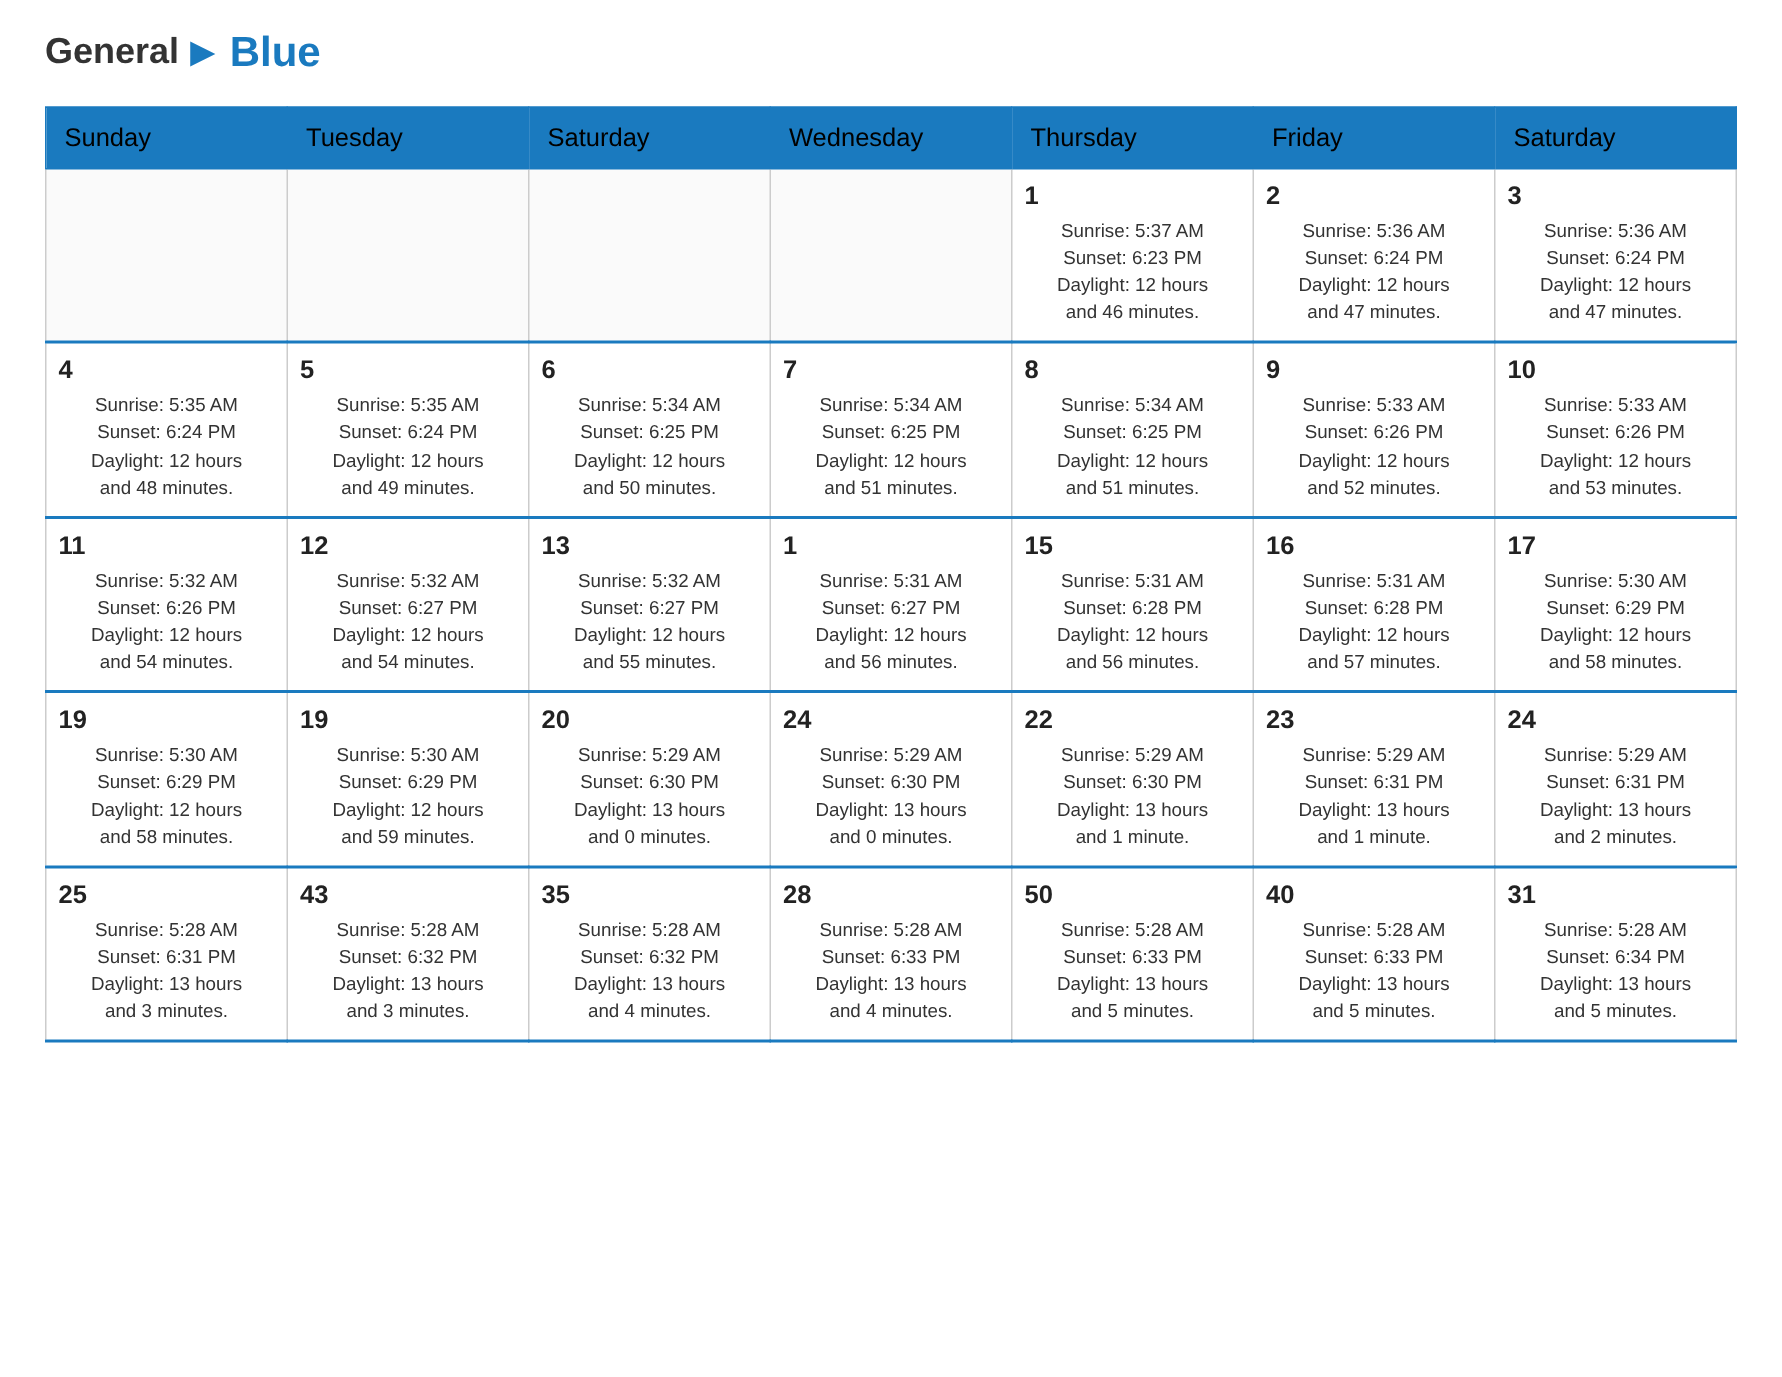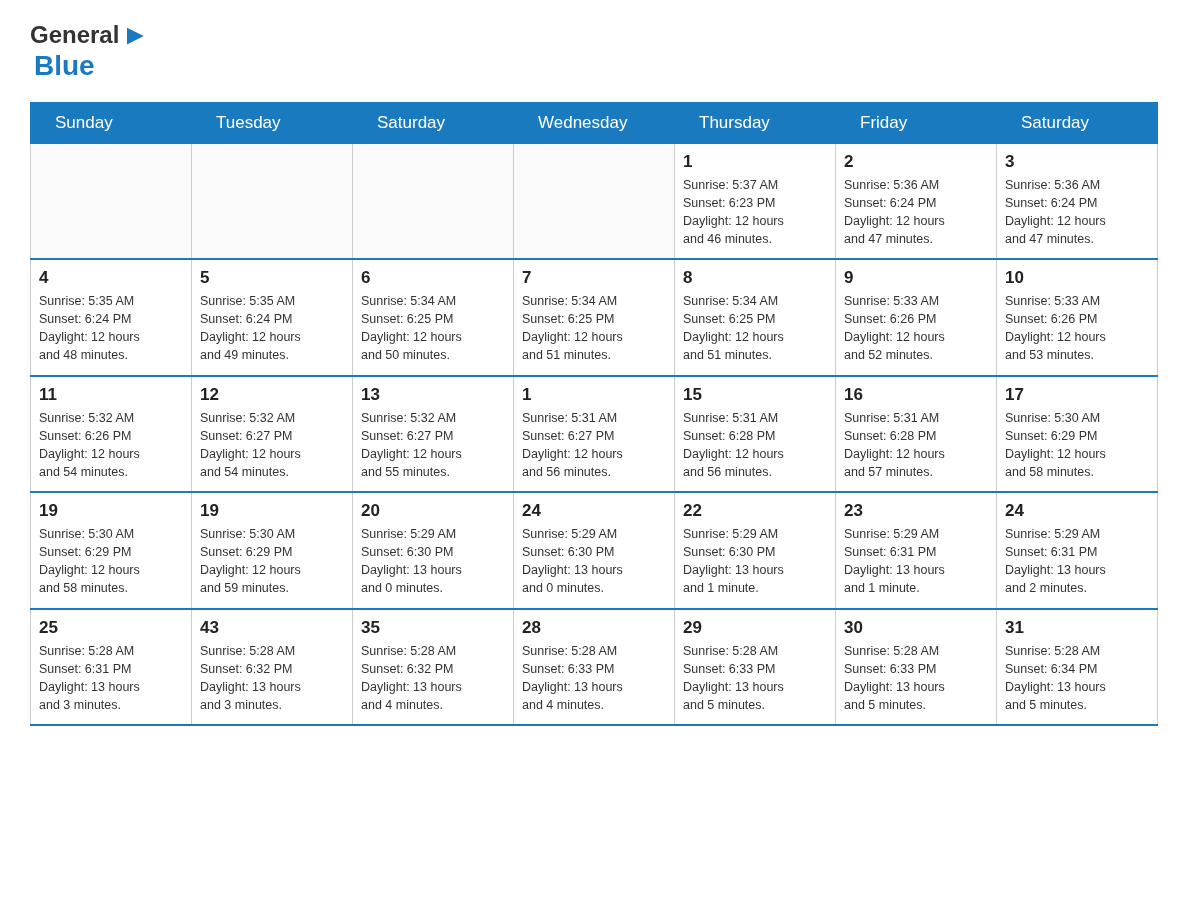--- a/index.html
+++ b/index.html
@@ -11,21 +11,21 @@
       padding: 20px 30px;
     }
     .header {
       display: flex;
       justify-content: space-between;
       align-items: flex-start;
       margin-bottom: 20px;
     }
     .logo {
       display: flex;
-      flex-direction: column;
+      flex-direction: row;
       font-size: 22px;
       font-weight: bold;
       color: #333;
       line-height: 1.1;
     }
     .logo-top {
       display: flex;
       align-items: center;
     }
     .logo-general {
@@ -57,24 +57,24 @@
       font-size: 22px;
       color: #333;
       margin-top: 6px;
     }
     .calendar {
       width: 100%;
       border-collapse: collapse;
     }
     .calendar thead tr th {
       background: #1a7abf;
-      color: #ffffff;
+      color: #000000;
       font-size: 17px;
       font-weight: normal;
-      padding: 10px 24px;
+      padding: 10px 12px;
       text-align: left;
       border: 1px solid #1a7abf;
     }
     .calendar tbody tr td {
       width: 14.28%;
       vertical-align: top;
       padding: 8px 8px 10px 8px;
       border: 1px solid #ccc;
       font-size: 13px;
       color: #222;
@@ -88,20 +88,21 @@
       font-size: 17px;
       font-weight: bold;
       color: #222;
       margin-bottom: 4px;
       display: block;
     }
     .day-info {
       font-size: 12.5px;
       color: #333;
       line-height: 1.45;
+      text-align: center;
     }
     .calendar tbody tr {
       border-bottom: 2px solid #1a7abf;
     }
   </style>
 </head>
 <body>
 
 <div class="header">
   <div class="logo">
@@ -335,28 +336,28 @@
 and 4 minutes.</div>
         </td>
         <td>
           <span class="day-number">28</span>
           <div class="day-info" style="white-space: pre-line;">Sunrise: 5:28 AM
 Sunset: 6:33 PM
 Daylight: 13 hours
 and 4 minutes.</div>
         </td>
         <td>
-          <span class="day-number">29</span>
+          <span class="day-number">50</span>
           <div class="day-info" style="white-space: pre-line;">Sunrise: 5:28 AM
 Sunset: 6:33 PM
 Daylight: 13 hours
 and 5 minutes.</div>
         </td>
         <td>
-          <span class="day-number">30</span>
+          <span class="day-number">40</span>
           <div class="day-info" style="white-space: pre-line;">Sunrise: 5:28 AM
 Sunset: 6:33 PM
 Daylight: 13 hours
 and 5 minutes.</div>
         </td>
         <td>
           <span class="day-number">31</span>
           <div class="day-info" style="white-space: pre-line;">Sunrise: 5:28 AM
 Sunset: 6:34 PM
 Daylight: 13 hours

